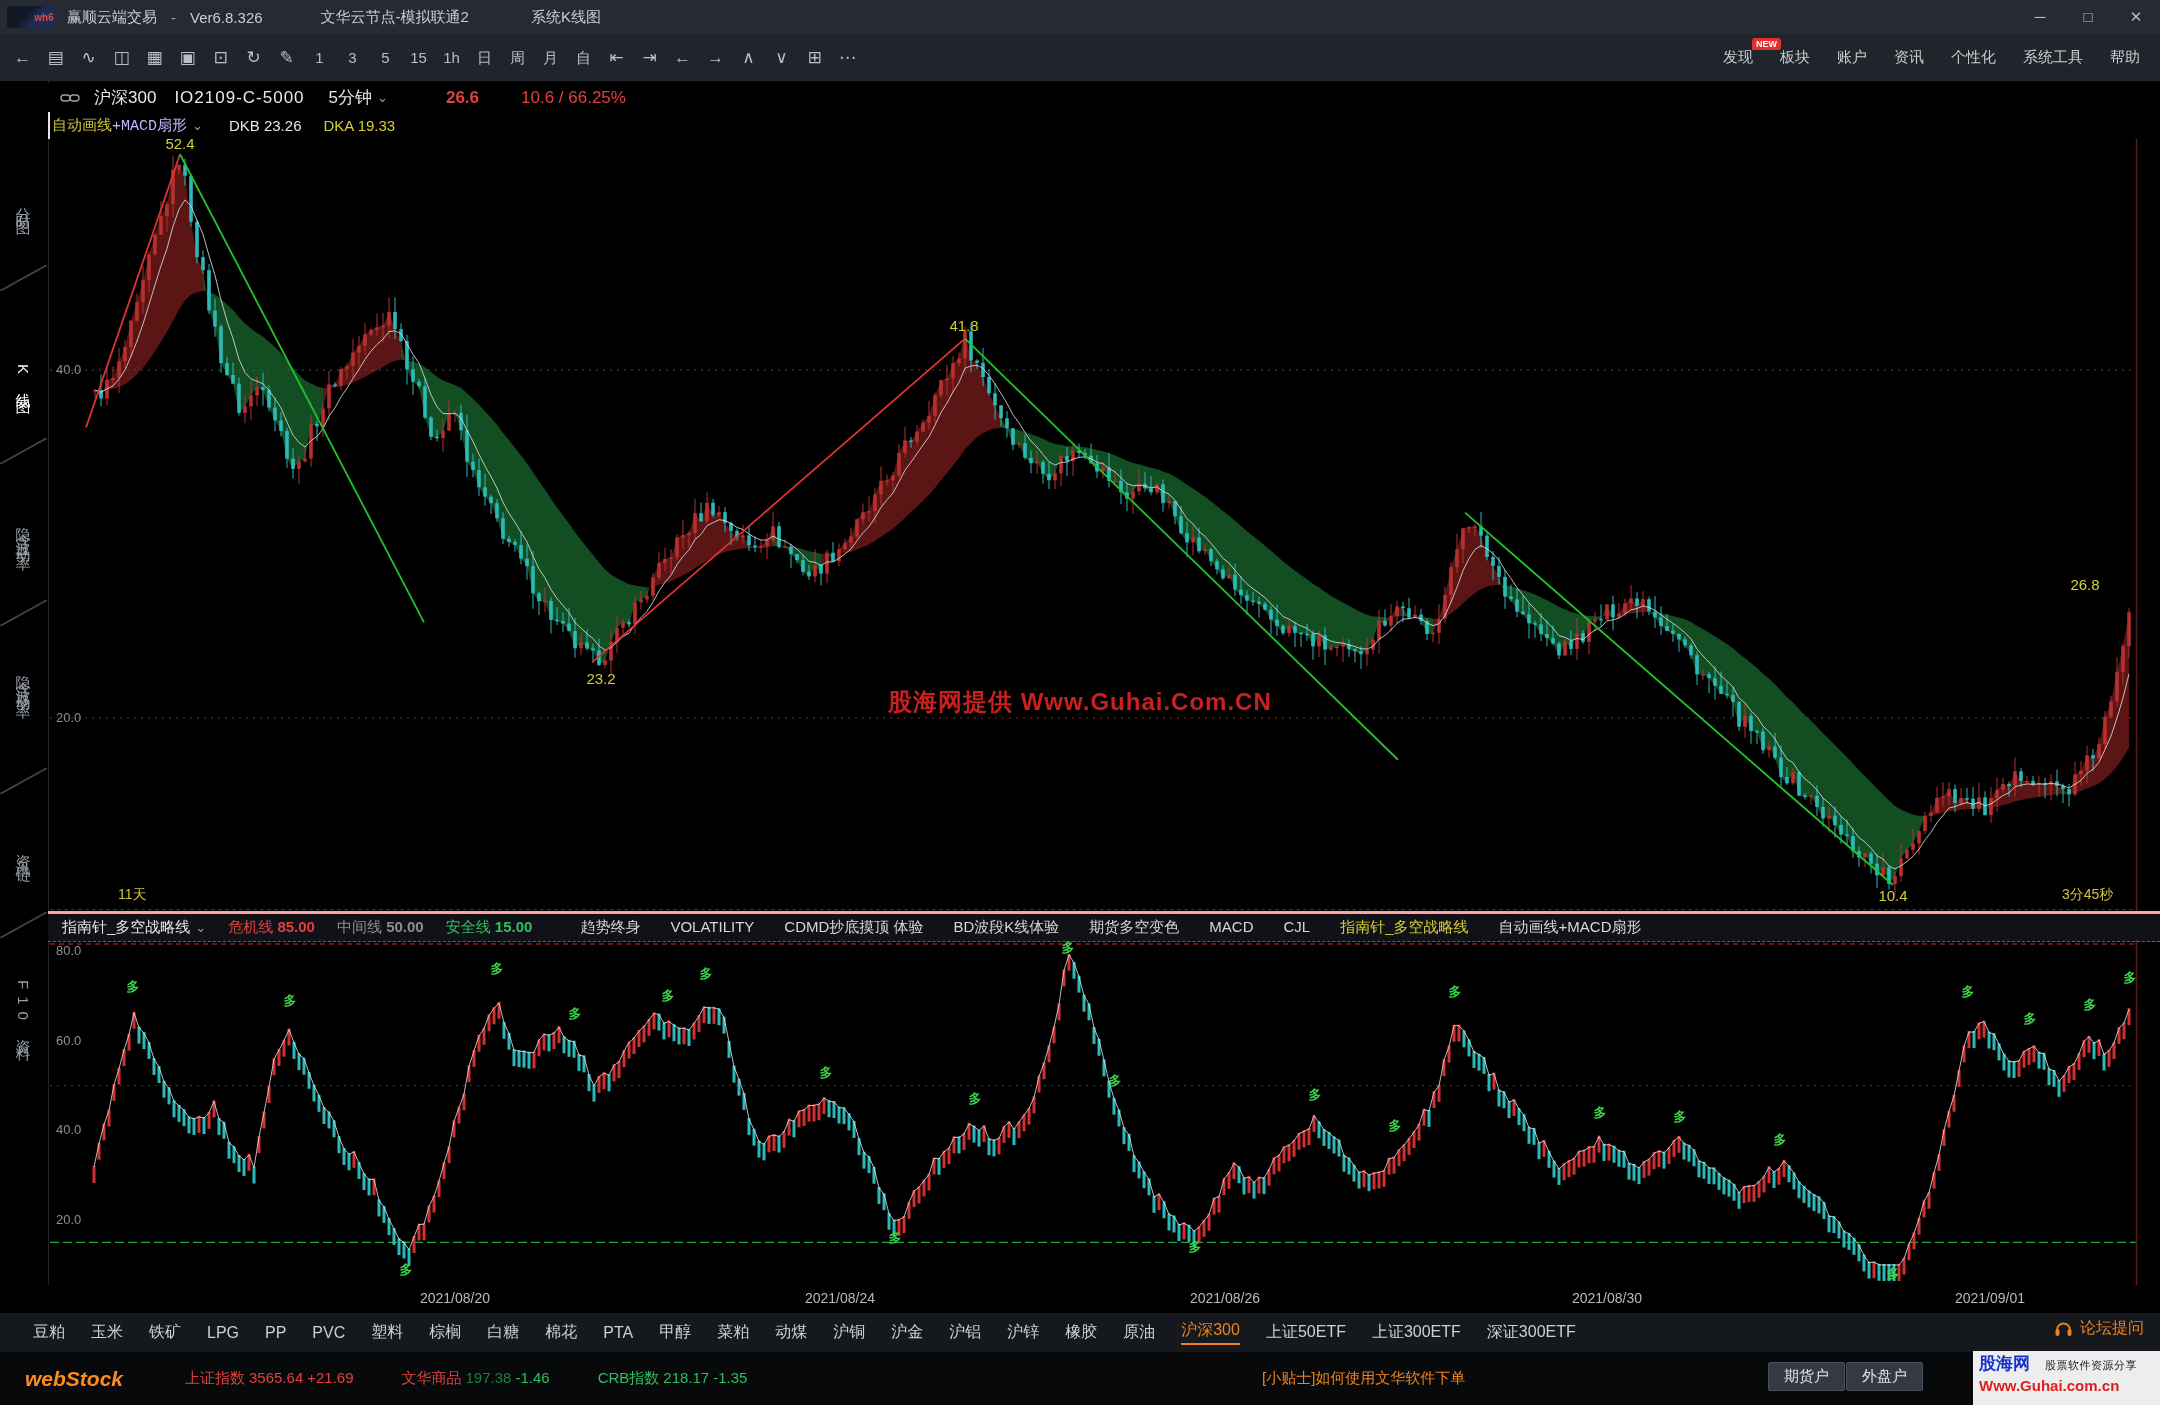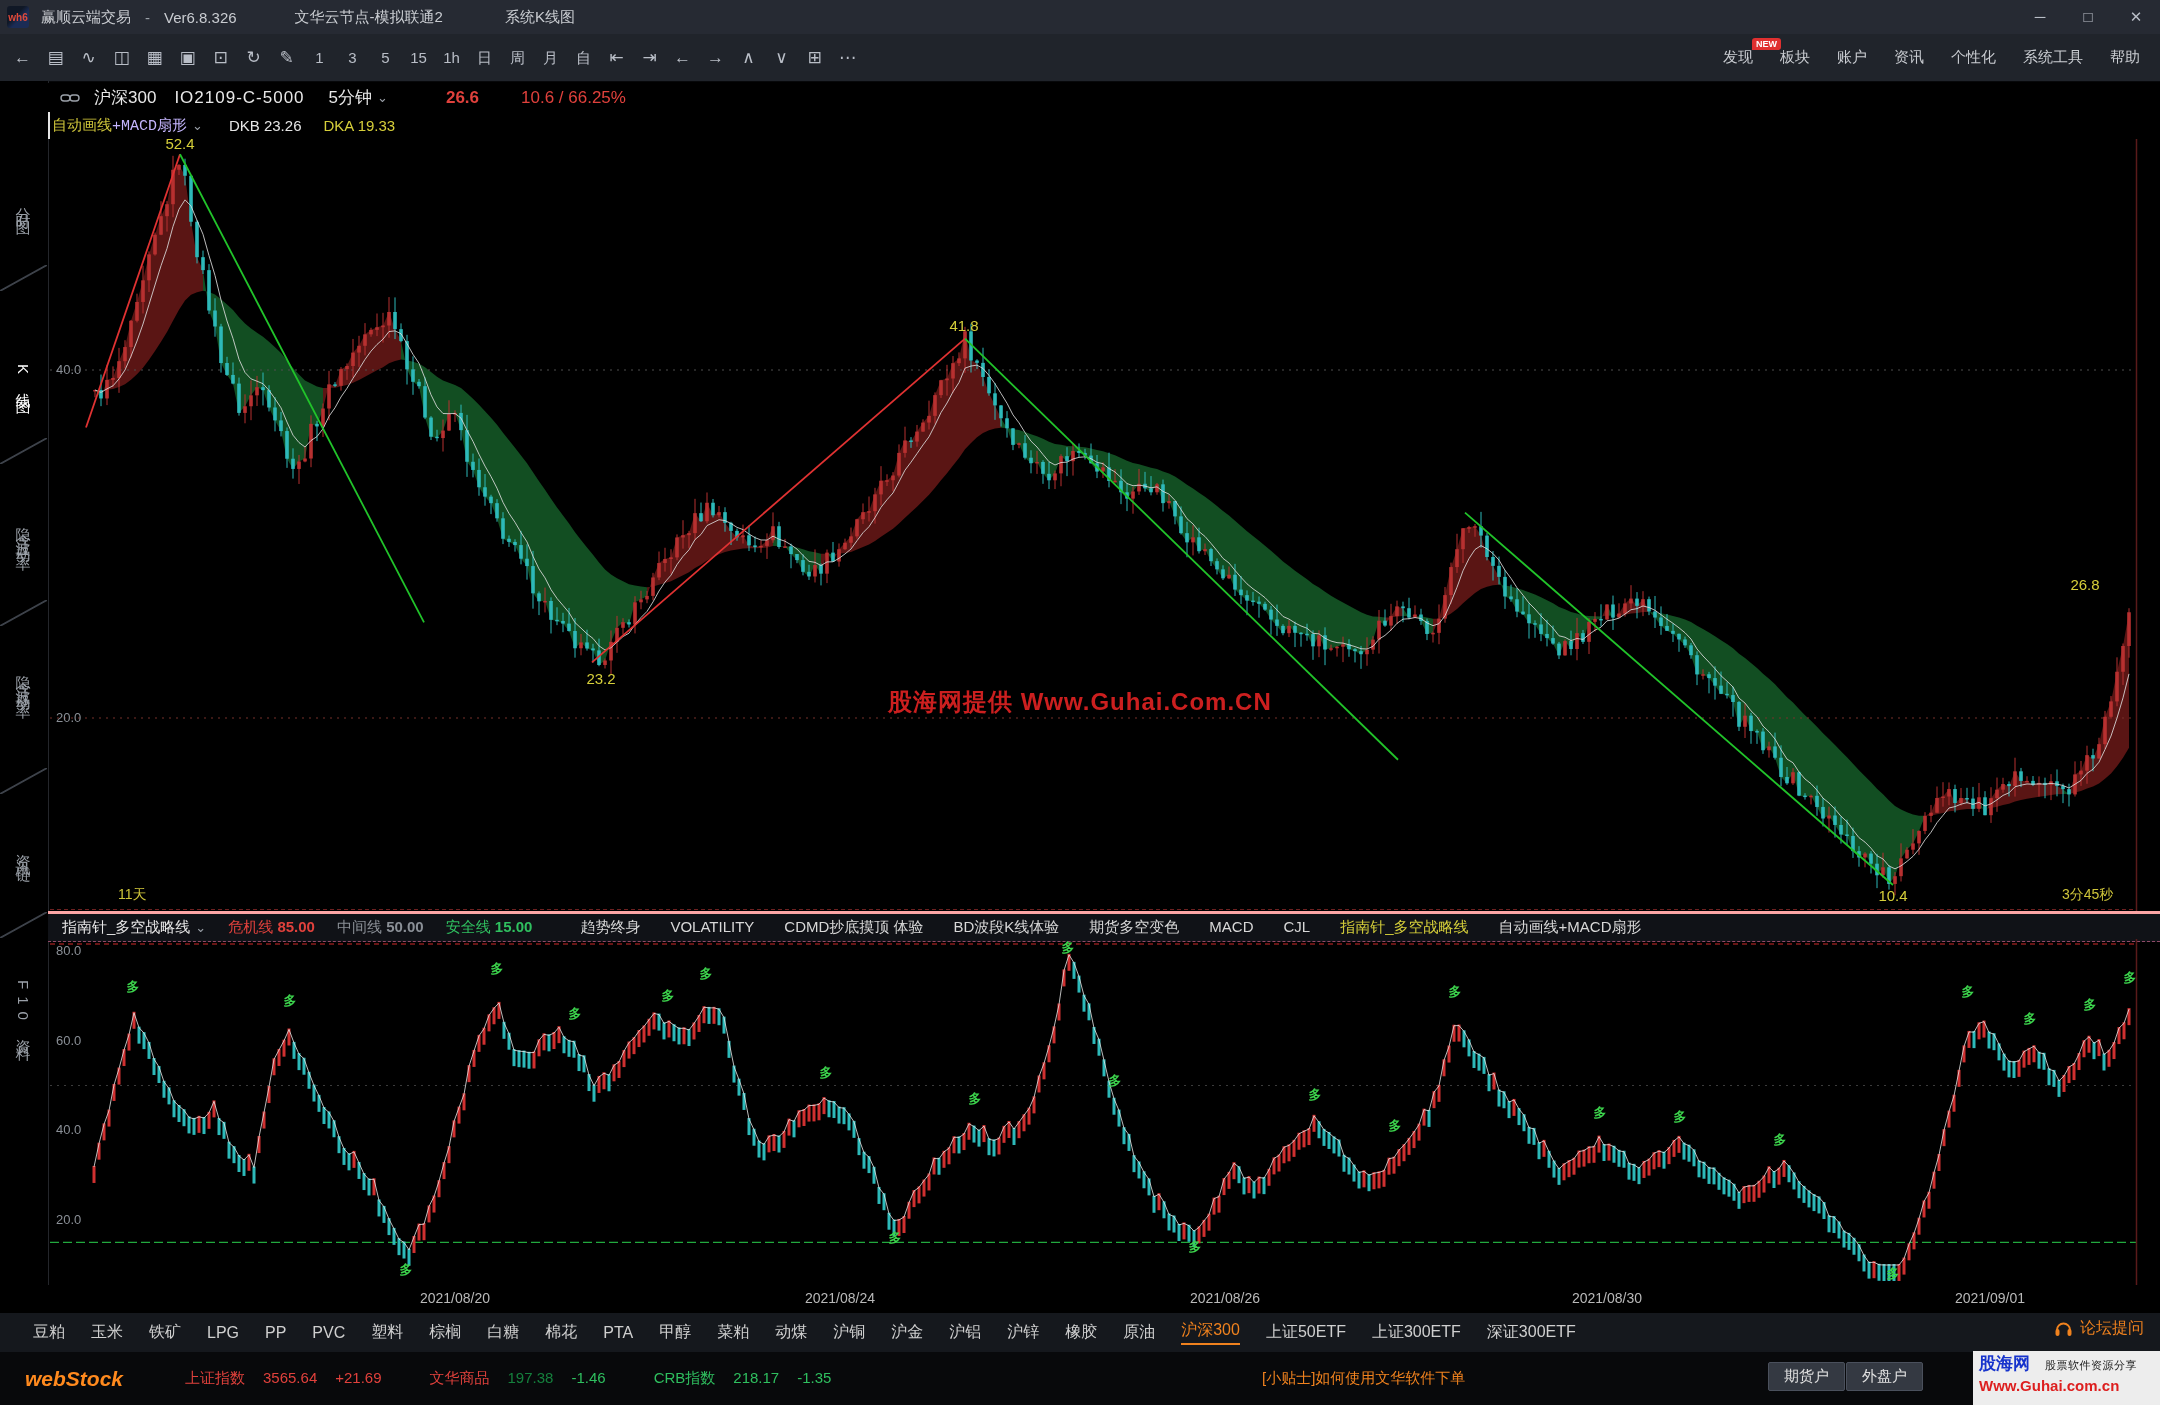--- a/index.html
+++ b/index.html
@@ -1,21 +1,21 @@
 <!DOCTYPE html>
 <html><head>
 <meta charset="utf-8">
 <style>
   html,body{margin:0;padding:0;background:#000;}
   .screen{position:relative;width:2160px;height:1405px;background:#000;overflow:hidden;
           font-family:"Liberation Sans","DejaVu Sans",sans-serif;color:#c9ccd1;}
   
   .titlebar{position:absolute;left:0;top:0;right:0;height:34px;background:#262a33;display:flex;align-items:center;font-size:15px;}
   .applogo{width:22px;height:22px;margin:0 12px 0 7px;border-radius:3px;background:linear-gradient(135deg,#101826 40%,#1b2c55 60%);
-           color:#e04a3a;font-weight:bold;font-size:10px;display:flex;align-items:center;justify-content:center;}
+           color:#e04a3a;font-weight:bold;font-size:10px;display:flex;align-items:center;justify-content:center;padding-left:26px;}
   .tsep{margin:0 14px;color:#9aa0a8;}
   .tnode{margin-left:58px;} .tview{margin-left:62px;}
   .winbtns{position:absolute;right:0;top:0;height:34px;display:flex;}
   .winbtns span{width:48px;text-align:center;line-height:34px;color:#b9bec7;font-size:15px;}
   
   .toolbar{position:absolute;left:0;top:34px;right:0;height:47px;background:#20242b;border-bottom:1px solid #07080a;}
   .ticons{position:absolute;left:6px;top:0;height:47px;display:flex;align-items:center;}
   .tbtn{min-width:33px;height:34px;line-height:34px;text-align:center;color:#b9bec7;font-size:17px;cursor:default;}
   .tbtn.txt{font-size:15px;}
   .rmenu{position:absolute;right:20px;top:0;height:47px;display:flex;gap:27px;align-items:center;font-size:15px;color:#c9ccd1;}
@@ -57,21 +57,21 @@
   .daterow{position:absolute;left:48px;top:1285px;right:0;height:27px;background:#000;font-size:14px;color:#b9b9b9;}
   .daterow span{position:absolute;top:5px;transform:translateX(-50%);}
   
   .ptabs{position:absolute;left:0;top:1312px;right:0;height:40px;background:#15181d;border-top:1px solid #000;
          display:flex;align-items:center;gap:26px;padding-left:33px;font-size:16px;color:#cfcfcf;box-sizing:border-box;}
   .ptabs .on{color:#f0821e;border-bottom:2px solid #f0821e;padding-bottom:2px;}
   .forum{position:absolute;right:16px;top:1318px;display:flex;align-items:center;gap:7px;color:#f0821e;font-size:16px;}
   
   .statusbar{position:absolute;left:0;top:1352px;right:0;height:53px;background:#08090b;display:flex;align-items:center;font-size:15px;}
   .wslogo{margin-left:25px;font-size:21px;font-weight:bold;font-style:italic;color:#ff8a1e;letter-spacing:0px;width:160px;}
-  .idxgrp{display:flex;gap:18px;margin-right:48px;}
+  .idxgrp{display:flex;gap:4px;margin-right:48px;}
   .tip{position:absolute;left:1262px;color:#f0821e;}
   .sbtn{position:absolute;top:10px;background:#343942;border:1px solid #4a505c;color:#e0e0e0;font-size:15px;
         padding:4px 15px;border-radius:2px;}
   .guhai{position:absolute;right:0;bottom:0;width:187px;height:54px;background:#ededed;box-sizing:border-box;padding:3px 5px 0 6px;line-height:1.15;}
   .guhai .l1{display:flex;align-items:baseline;}
   .guhai .gname{color:#1633cc;font-weight:bold;font-size:17px;margin-right:15px;white-space:nowrap;}
   .guhai .gdesc{color:#222;font-size:11px;font-family:"Liberation Serif","DejaVu Serif",serif;letter-spacing:0.5px;white-space:nowrap;}
   .guhai .gurl{color:#dd1f1f;font-weight:bold;font-size:15px;margin-top:3px;}
 </style>
 </head>

